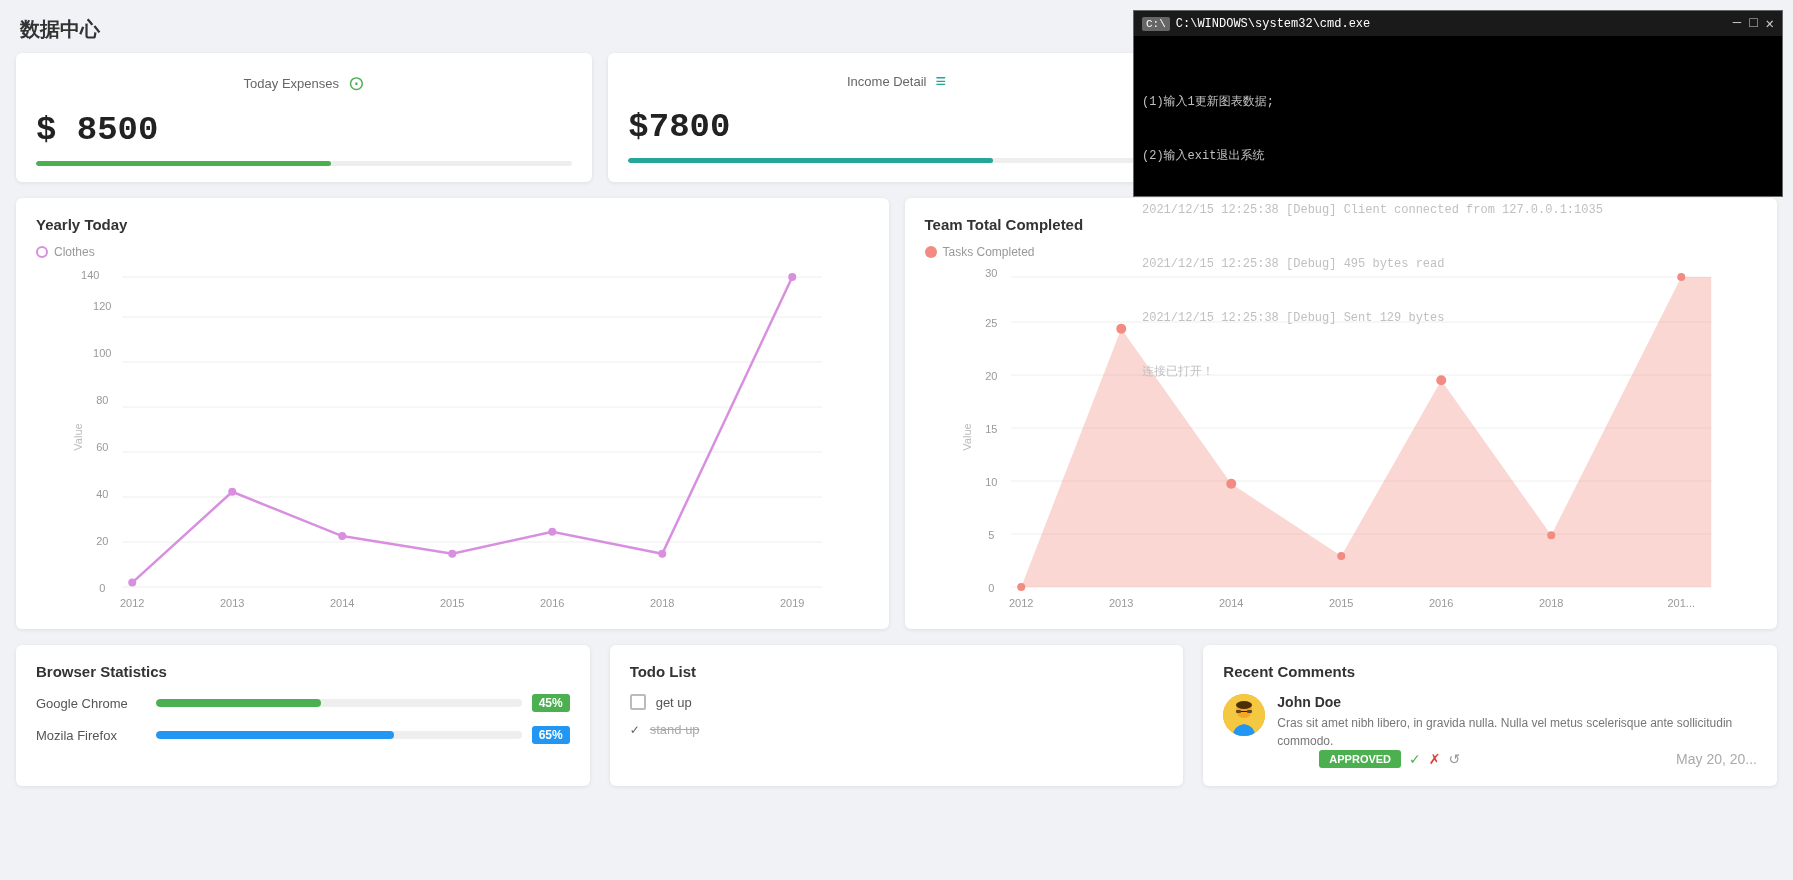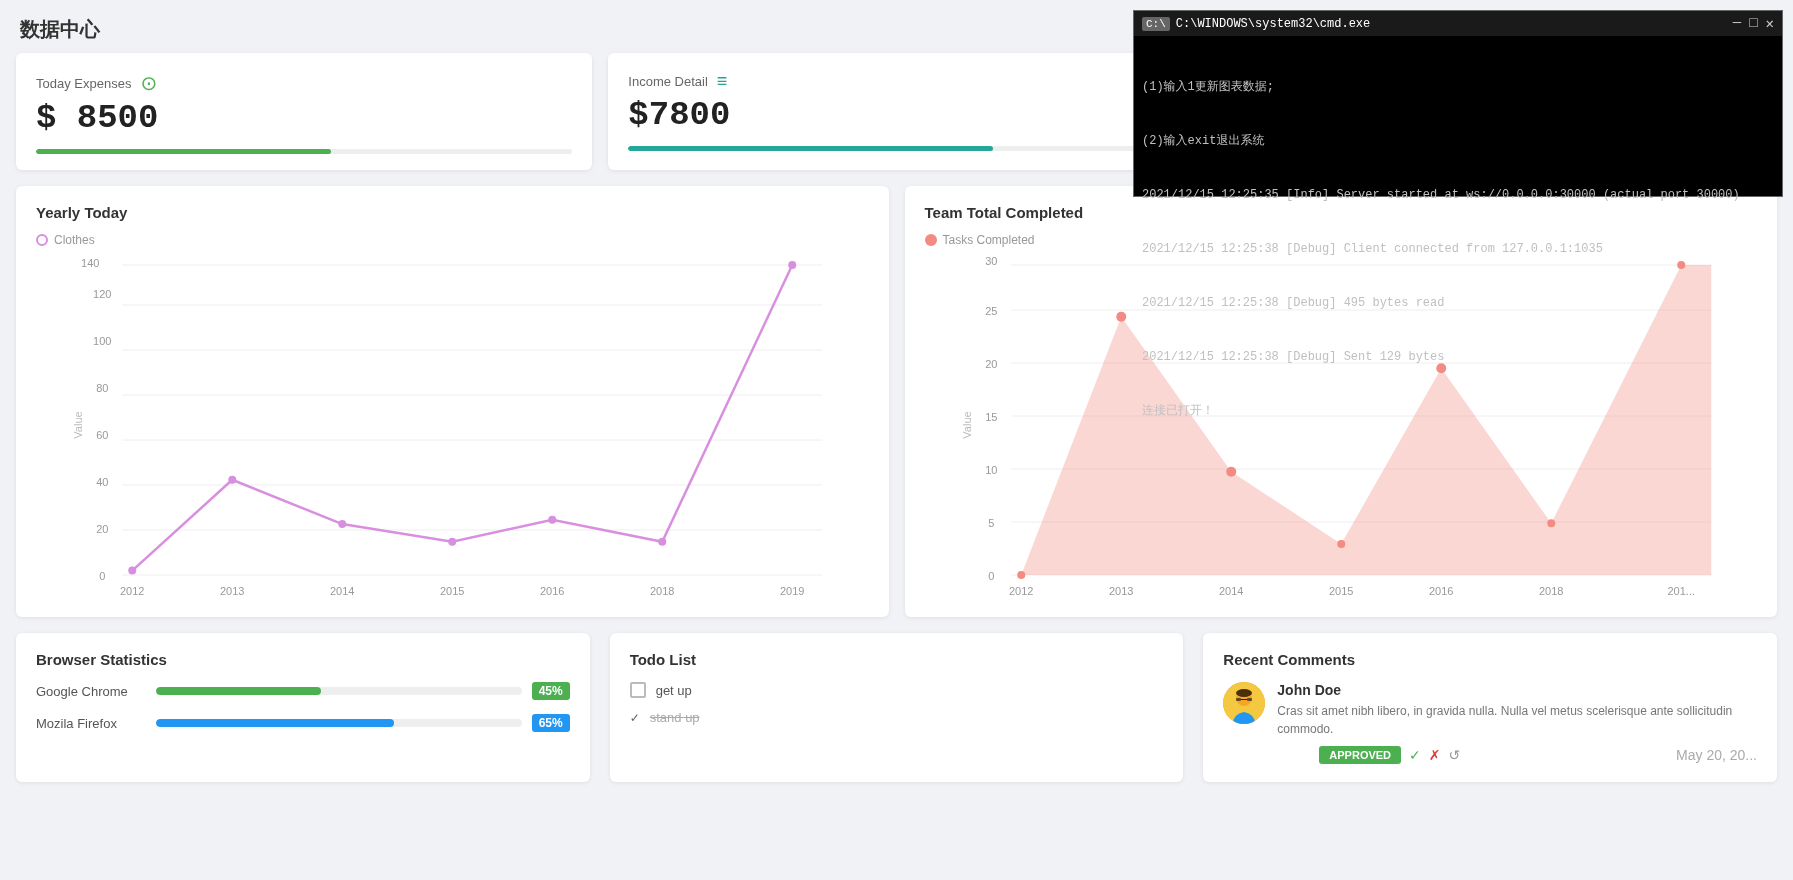--- a/index.html
+++ b/index.html
@@ -27,23 +27,23 @@
     .stat-card {
       background: #fff;
       border-radius: 6px;
       padding: 18px 20px 16px;
       box-shadow: 0 1px 4px rgba(0,0,0,0.08);
       position: relative;
     }
 
     .stat-card .card-header {
       display: flex;
-      justify-content: flex-start;
-      align-items: center;
-      margin-bottom: 4px;
+      justify-content: center;
+      align-items: center;
+      margin-bottom: 16px;
       gap: 9px;
     }
 
     .stat-card .card-label {
       font-size: 13px;
       color: #666;
     }
 
     .stat-card .card-icon {
       font-size: 20px;
@@ -227,21 +227,20 @@
       font-size: 14px;
       font-weight: 700;
       color: #333;
       margin-bottom: 4px;
     }
 
     .comment-text {
       font-size: 12px;
       color: #777;
       line-height: 1.5;
-      margin-bottom: 8px;
     }
 
     .comment-footer {
       display: flex;
       align-items: center;
       justify-content: space-between;
       padding-left: 42px;
     }
 
     .approved-badge {
@@ -295,21 +294,21 @@
     }
 
     .cmd-controls {
       display: flex;
       gap: 8px;
       font-size: 14px;
       color: #ccc;
     }
 
     .cmd-body {
-      padding: 6px 8px;
+      padding: 21px 8px;
       white-space: pre-wrap;
       line-height: 1.5;
       max-height: 160px;
       border-radius: 16px;
     }
 
     .cmd-line { margin: 0; }
   </style>
 </head>
 <body>
@@ -528,19 +527,18 @@
     </div>
     <div class="cmd-controls">
       <span style="cursor:pointer;">─</span>
       <span style="cursor:pointer;">□</span>
       <span style="cursor:pointer;">✕</span>
     </div>
   </div>
   <div class="cmd-body">
     <p class="cmd-line">(1)输入1更新图表数据;</p>
     <p class="cmd-line">(2)输入exit退出系统</p>
-    <p class="cmd-line">2021/12/15 12:25:35 [Info] Server started at ws://0.0.0.0:30000 (actual port 30000)</p>
     <p class="cmd-line">2021/12/15 12:25:38 [Debug] Client connected from 127.0.0.1:1035</p>
     <p class="cmd-line">2021/12/15 12:25:38 [Debug] 495 bytes read</p>
     <p class="cmd-line">2021/12/15 12:25:38 [Debug] Sent 129 bytes</p>
     <p class="cmd-line">连接已打开！</p>
   </div>
 </div>
 
 </body></html>

